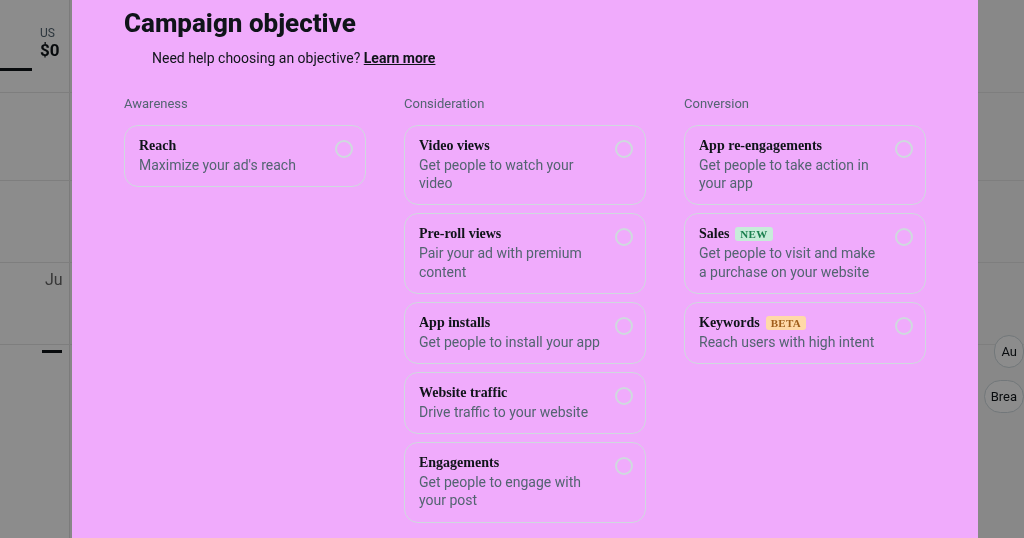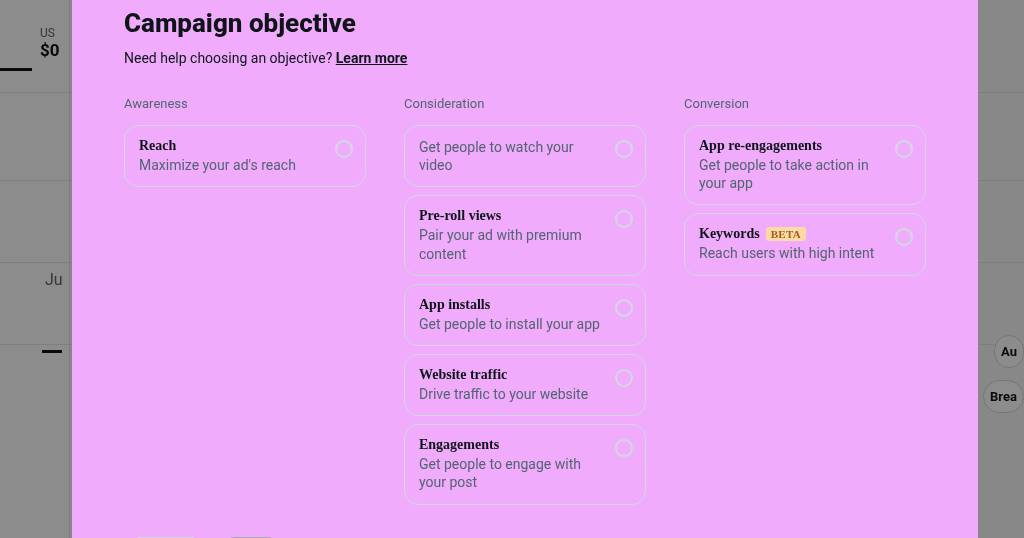--- a/index.html
+++ b/index.html
@@ -71,21 +71,21 @@
     }
     .bg-button {
       position: absolute;
       right: 0;
       background: #fff;
       border: 1px solid #cfd9de;
       border-radius: 20px;
       padding: 8px 6px;
       font-size: 13px;
       color: #0f1419;
-      font-weight: 700;
+      font-weight: 400;
     }
     .overlay {
       position: absolute;
       top: 0;
       left: 0;
       width: 100%;
       height: 100%;
       background: rgba(0,0,0,0.45);
     }
     .modal {
@@ -101,20 +101,21 @@
     .modal-title {
       font-size: 26px;
       font-weight: 800;
       color: #0f1419;
       margin-bottom: 12px;
     }
     .help-text {
       font-size: 14px;
       color: #0f1419;
       margin-bottom: 30px;
+      margin-left: 28px;
     }
     .help-link {
       font-weight: 700;
       text-decoration: underline;
       color: #0f1419;
       cursor: pointer;
     }
     .columns {
       display: flex;
       gap: 38px;
@@ -232,20 +233,21 @@
       <div class="option-card">
         <div class="option-title">Reach</div>
         <div class="option-desc">Maximize your ad's reach</div>
         <div class="radio-circle"></div>
       </div>
     </div>
 
     <div class="column">
       <div class="column-header">Consideration</div>
       <div class="option-card">
+        <div class="option-title">Video views</div>
         <div class="option-desc">Get people to watch your video</div>
         <div class="radio-circle"></div>
       </div>
       <div class="option-card">
         <div class="option-title">Pre-roll views</div>
         <div class="option-desc">Pair your ad with premium content</div>
         <div class="radio-circle"></div>
       </div>
       <div class="option-card">
         <div class="option-title">App installs</div>
@@ -262,20 +264,28 @@
         <div class="option-desc">Get people to engage with your post</div>
         <div class="radio-circle"></div>
       </div>
     </div>
 
     <div class="column">
       <div class="column-header">Conversion</div>
       <div class="option-card">
         <div class="option-title">App re-engagements</div>
         <div class="option-desc">Get people to take action in your app</div>
+        <div class="radio-circle"></div>
+      </div>
+      <div class="option-card">
+        <div class="option-title">
+          <span>Sales</span>
+          <span class="badge badge-new">NEW</span>
+        </div>
+        <div class="option-desc">Get people to visit and make a purchase on your website</div>
         <div class="radio-circle"></div>
       </div>
       <div class="option-card">
         <div class="option-title">
           <span>Keywords</span>
           <span class="badge badge-beta">BETA</span>
         </div>
         <div class="option-desc">Reach users with high intent</div>
         <div class="radio-circle"></div>
       </div>

